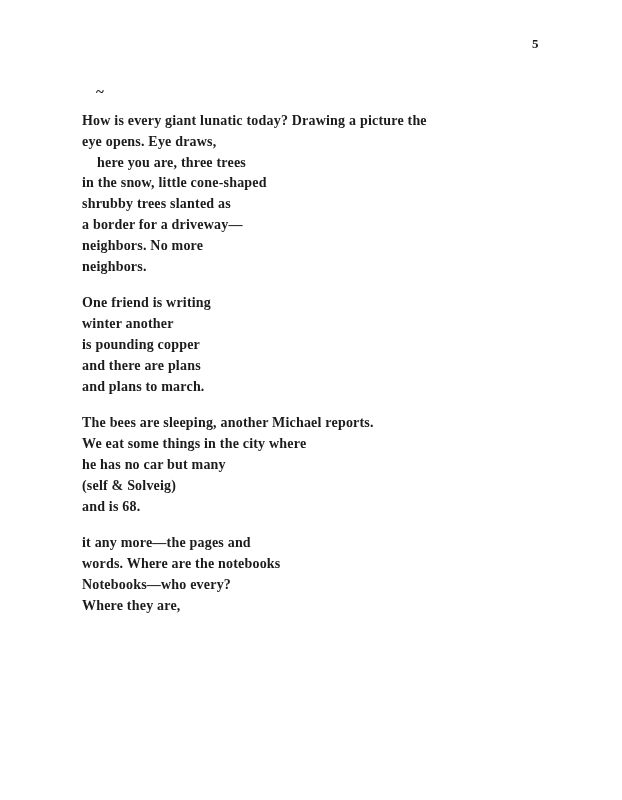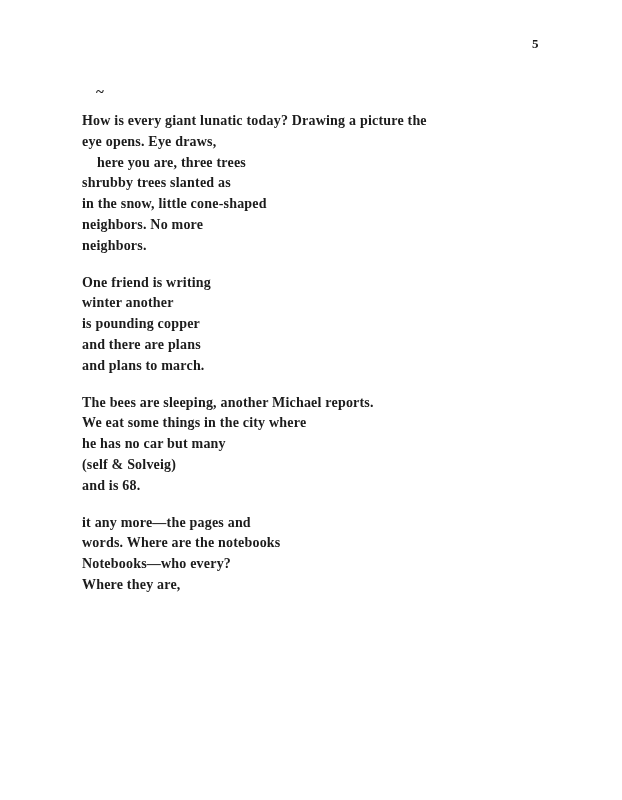--- a/index.html
+++ b/index.html
@@ -61,22 +61,23 @@
   <div class="page-number">5</div>
 
   <div class="section-marker">~</div>
 
   <div class="poem">
 
     <div class="stanza">
       <div class="poem-line">How is every giant lunatic today? Drawing a picture the</div>
       <div class="poem-line">eye opens. Eye draws,</div>
       <div class="poem-line indent">here you are, three trees</div>
+      <div class="poem-line">in the snow, little cone-shaped</div>
       <div class="poem-line">shrubby trees slanted as</div>
-      <div class="poem-line">in the snow, little cone-shaped</div>
+      <div class="poem-line">a border for a driveway—</div>
       <div class="poem-line">neighbors. No more</div>
       <div class="poem-line">neighbors.</div>
     </div>
 
     <div class="stanza">
       <div class="poem-line">One friend is writing</div>
       <div class="poem-line">winter another</div>
       <div class="poem-line">is pounding copper</div>
       <div class="poem-line">and there are plans</div>
       <div class="poem-line">and plans to march.</div>

